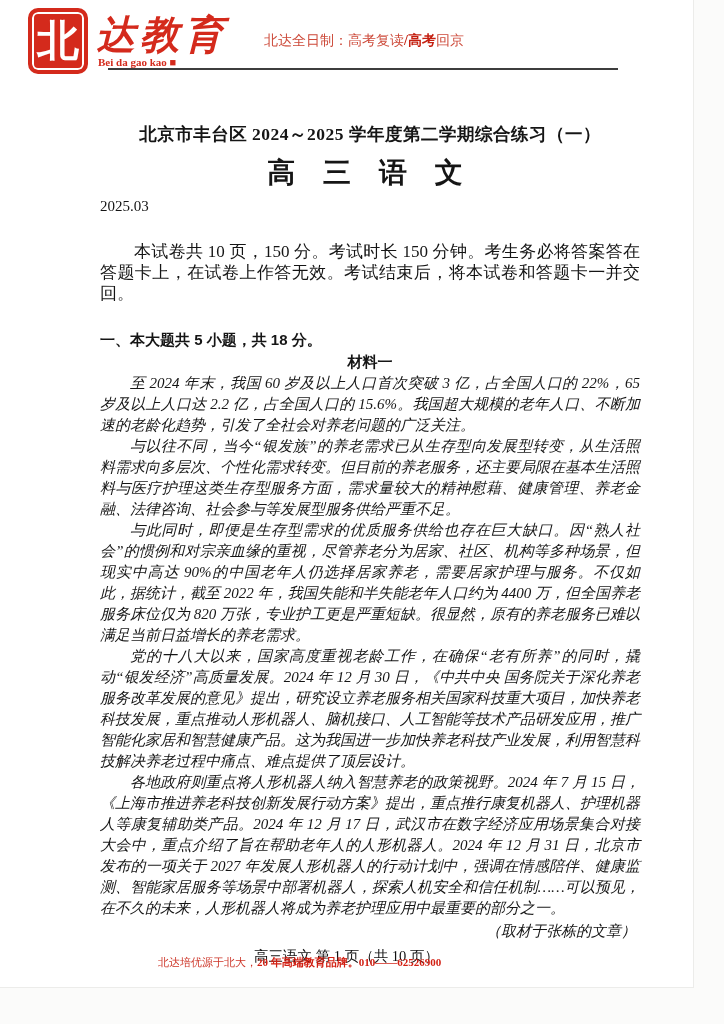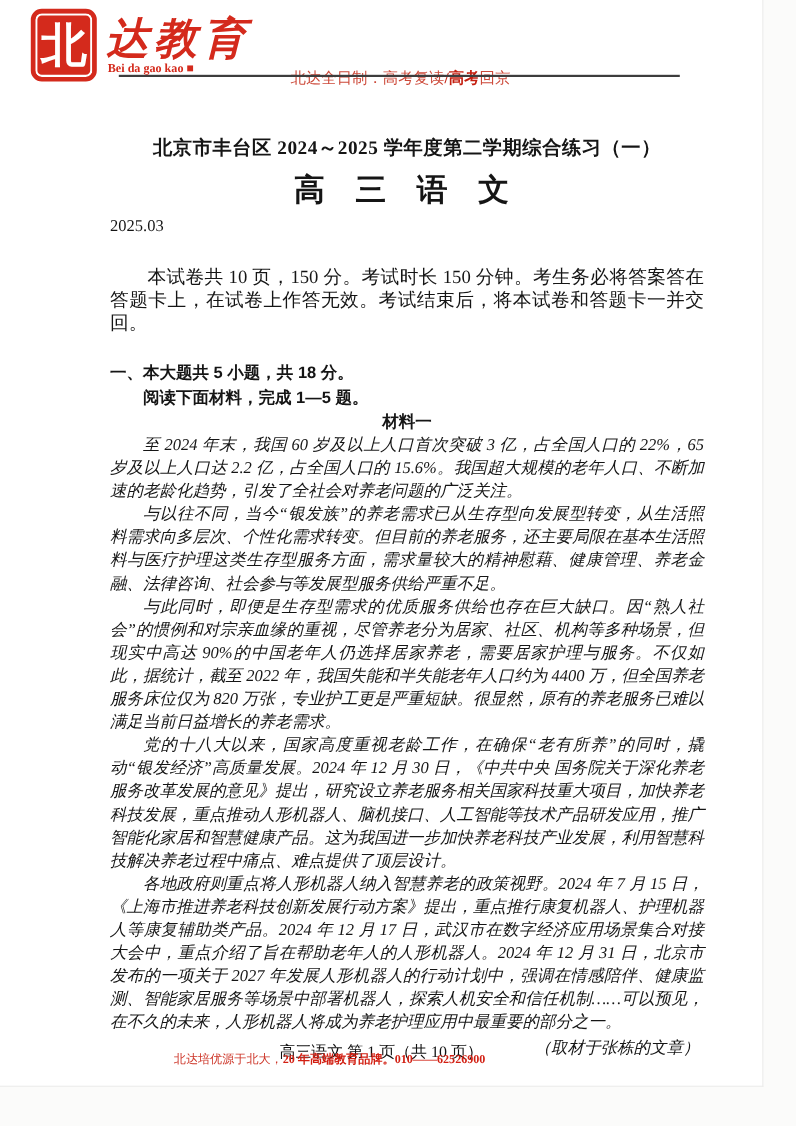--- a/index.html
+++ b/index.html
@@ -13,21 +13,21 @@
           border:4px solid #d42a1c; background:#d42a1c; border-radius:10px;
           box-shadow: inset 0 0 0 2px #ffffff;
           display:flex; align-items:center; justify-content:center; }
   .seal-char { color:#ffffff; font-size:42px; font-weight:bold; line-height:1;
                font-family:"DejaVu Serif",serif; }
   .brand { position:absolute; left:96px; top:8px; font-size:39px; font-weight:bold;
            font-style:italic; color:#d42a1c; letter-spacing:5px;
            font-family:"DejaVu Serif",serif; white-space:nowrap; }
   .brand-sub { position:absolute; left:98px; top:56px; font-size:11px; font-weight:bold;
                color:#d42a1c; font-family:"Liberation Serif",serif; }
-  .slogan { position:absolute; left:110px; top:62px; width:508px; text-align:center;
+  .slogan { position:absolute; left:110px; top:32px; width:508px; text-align:center;
             font-size:14px; color:#cd4a3a; white-space:nowrap; }
   .slogan .seg-bold { font-weight:bold; color:#c41f10; }
   .header-rule { position:absolute; left:108px; top:68px; width:510px; height:2px;
                  background:#3d3d3d; }
 
   
   .content { position:absolute; left:100px; top:122px; width:540px; color:#151515; }
   .doc-title { text-align:center; font-size:17.5px; font-weight:bold; letter-spacing:0.5px; }
   .doc-subject { text-align:center; font-size:28px; font-weight:bold; margin-top:8px;
                  letter-spacing:10px; font-family:"Liberation Sans","DejaVu Sans",sans-serif; }
@@ -71,21 +71,20 @@
     <div class="header-rule"></div>
 
     <div class="content">
       <div class="doc-title">北京市丰台区 2024～2025 学年度第二学期综合练习（一）</div>
       <div class="doc-subject">高 三 语 文</div>
       <div class="doc-date">2025.03</div>
 
       <div class="notice">本试卷共 10 页，150 分。考试时长 150 分钟。考生务必将答案答在答题卡上，在试卷上作答无效。考试结束后，将本试卷和答题卡一并交回。</div>
 
       <div class="sec-head">一、本大题共 5 小题，共 18 分。</div>
-      <div class="sec-sub">阅读下面材料，完成 1—5 题。</div>
       <div class="mat-title">材料一</div>
 
       <div class="kai">
         <p>至 2024 年末，我国 60 岁及以上人口首次突破 3 亿，占全国人口的 22%，65 岁及以上人口达 2.2 亿，占全国人口的 15.6%。我国超大规模的老年人口、不断加速的老龄化趋势，引发了全社会对养老问题的广泛关注。</p>
         <p>与以往不同，当今“银发族”的养老需求已从生存型向发展型转变，从生活照料需求向多层次、个性化需求转变。但目前的养老服务，还主要局限在基本生活照料与医疗护理这类生存型服务方面，需求量较大的精神慰藉、健康管理、养老金融、法律咨询、社会参与等发展型服务供给严重不足。</p>
         <p>与此同时，即便是生存型需求的优质服务供给也存在巨大缺口。因“熟人社会”的惯例和对宗亲血缘的重视，尽管养老分为居家、社区、机构等多种场景，但现实中高达 90%的中国老年人仍选择居家养老，需要居家护理与服务。不仅如此，据统计，截至 2022 年，我国失能和半失能老年人口约为 4400 万，但全国养老服务床位仅为 820 万张，专业护工更是严重短缺。很显然，原有的养老服务已难以满足当前日益增长的养老需求。</p>
         <p>党的十八大以来，国家高度重视老龄工作，在确保“老有所养”的同时，撬动“银发经济”高质量发展。2024 年 12 月 30 日，《中共中央 国务院关于深化养老服务改革发展的意见》提出，研究设立养老服务相关国家科技重大项目，加快养老科技发展，重点推动人形机器人、脑机接口、人工智能等技术产品研发应用，推广智能化家居和智慧健康产品。这为我国进一步加快养老科技产业发展，利用智慧科技解决养老过程中痛点、难点提供了顶层设计。</p>
         <p>各地政府则重点将人形机器人纳入智慧养老的政策视野。2024 年 7 月 15 日，《上海市推进养老科技创新发展行动方案》提出，重点推行康复机器人、护理机器人等康复辅助类产品。2024 年 12 月 17 日，武汉市在数字经济应用场景集合对接大会中，重点介绍了旨在帮助老年人的人形机器人。2024 年 12 月 31 日，北京市发布的一项关于 2027 年发展人形机器人的行动计划中，强调在情感陪伴、健康监测、智能家居服务等场景中部署机器人，探索人机安全和信任机制……可以预见，在不久的未来，人形机器人将成为养老护理应用中最重要的部分之一。</p>
       </div>
 

